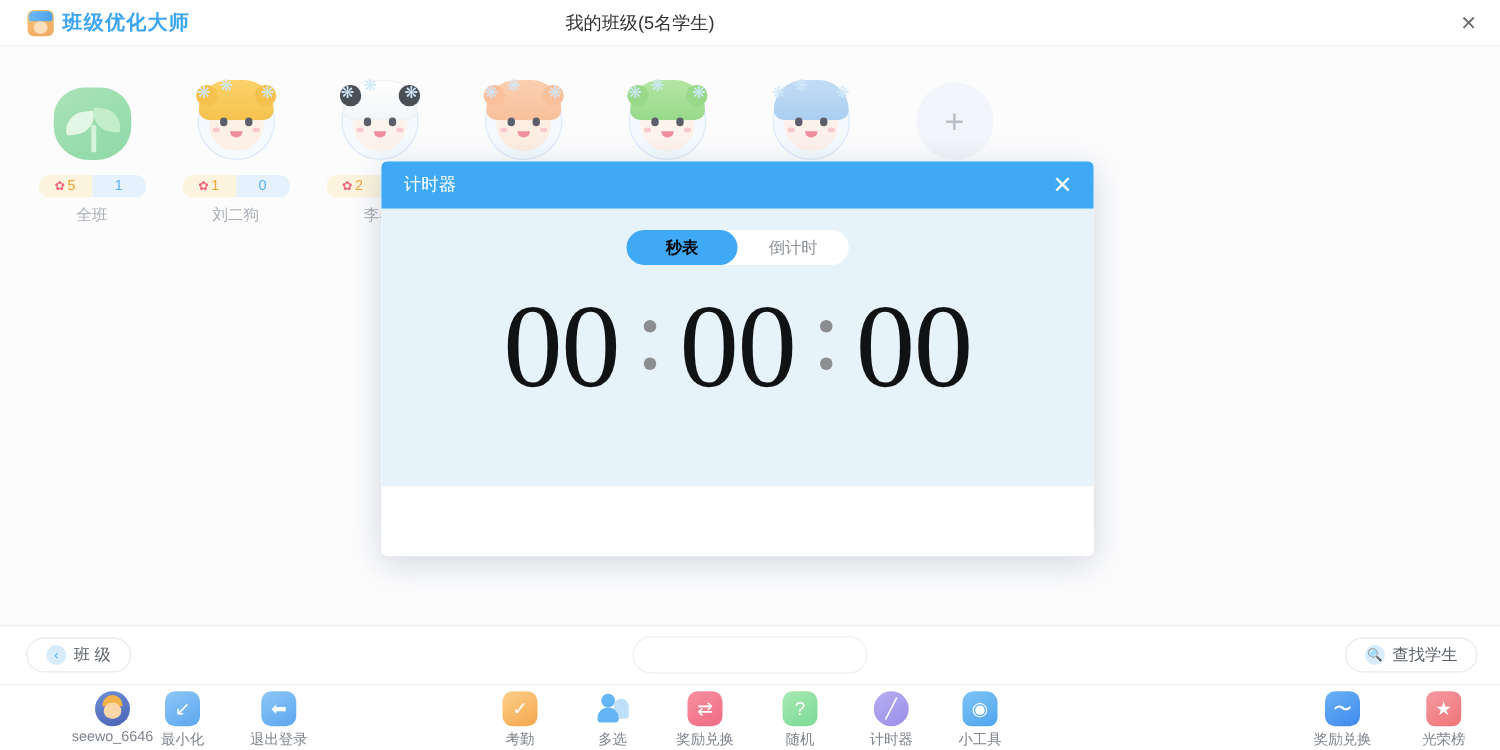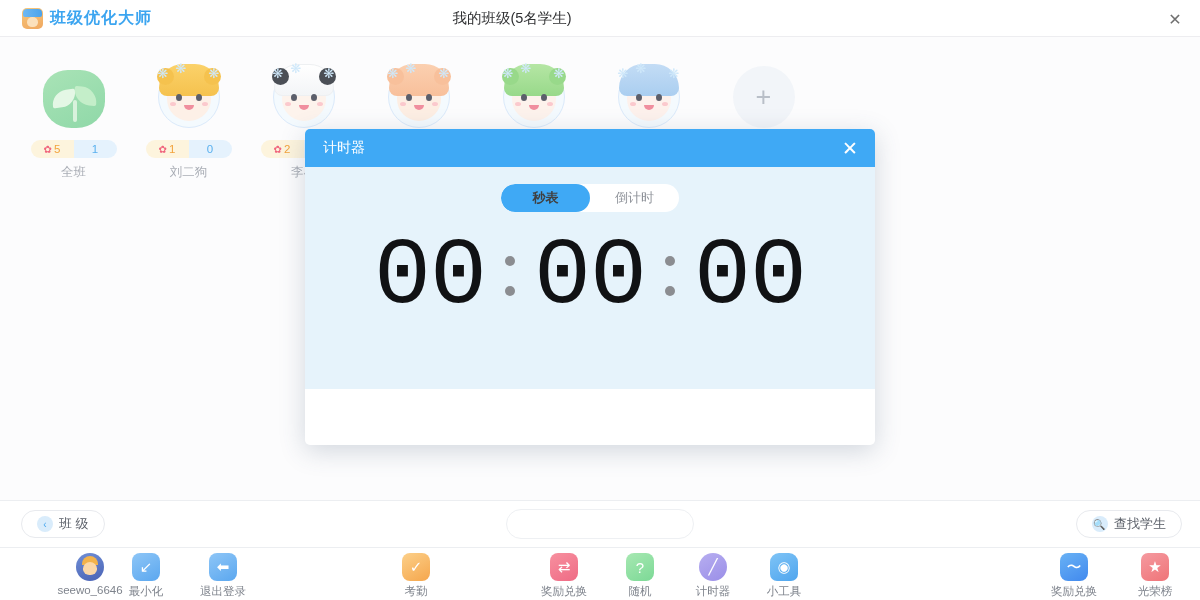--- a/index.html
+++ b/index.html
@@ -188,29 +188,29 @@
   .seg {
     margin-top: 17px;
     width: 178px; height: 28px; border-radius: 14px;
     background: #ffffff; display: flex; padding: 0;
     overflow: hidden;
   }
   .seg-btn {
     flex: 1; display: flex; align-items: center; justify-content: center;
     font-size: 13px; color: #8d9198; cursor: pointer; border-radius: 14px;
   }
-  .seg-btn.active { background: #3fa9f5; color: #404040; font-weight: bold; }
+  .seg-btn.active { background: #3fa9f5; color: #000000; font-weight: bold; }
   .clock {
     margin-top: 18px;
     display: flex; align-items: center; justify-content: center;
     gap: 0px;
   }
   .digits {
     font-size: 95px; line-height: 95px; color: #111214;
-    font-family: Liberation Mono, monospace;
+    font-family: Liberation Serif, serif;
     letter-spacing: -1px;
   }
   .colon {
     width: 48px; height: 60px; position: relative;
   }
   .colon i {
     position: absolute; left: 50%; margin-left: -5px;
     width: 10px; height: 10px; border-radius: 50%; background: #8b8d91;
   }
   .colon i.t { top: 8px; }
@@ -532,20 +532,28 @@
     </div>
     <div class="tool" style="left:187px;">
       <div class="tool-ic ic-out">⬅</div>
       <div class="tool-lb">退出登录</div>
     </div>
 
     <div class="tool" style="left:380px;">
       <div class="tool-ic ic-att">✓</div>
       <div class="tool-lb">考勤</div>
     </div>
+    <div class="tool" style="left:454px;">
+      <div class="tool-ic ic-multi">
+        <div class="blob-person">
+            <div class="ghost"></div>
+          </div>
+      </div>
+      <div class="tool-lb">多选</div>
+    </div>
     <div class="tool" style="left:528px;">
       <div class="tool-ic ic-reward">⇄</div>
       <div class="tool-lb">奖励兑换</div>
     </div>
     <div class="tool" style="left:604px;">
       <div class="tool-ic ic-rand">?</div>
       <div class="tool-lb">随机</div>
     </div>
     <div class="tool" style="left:677px;">
       <div class="tool-ic ic-timer">╱</div>

